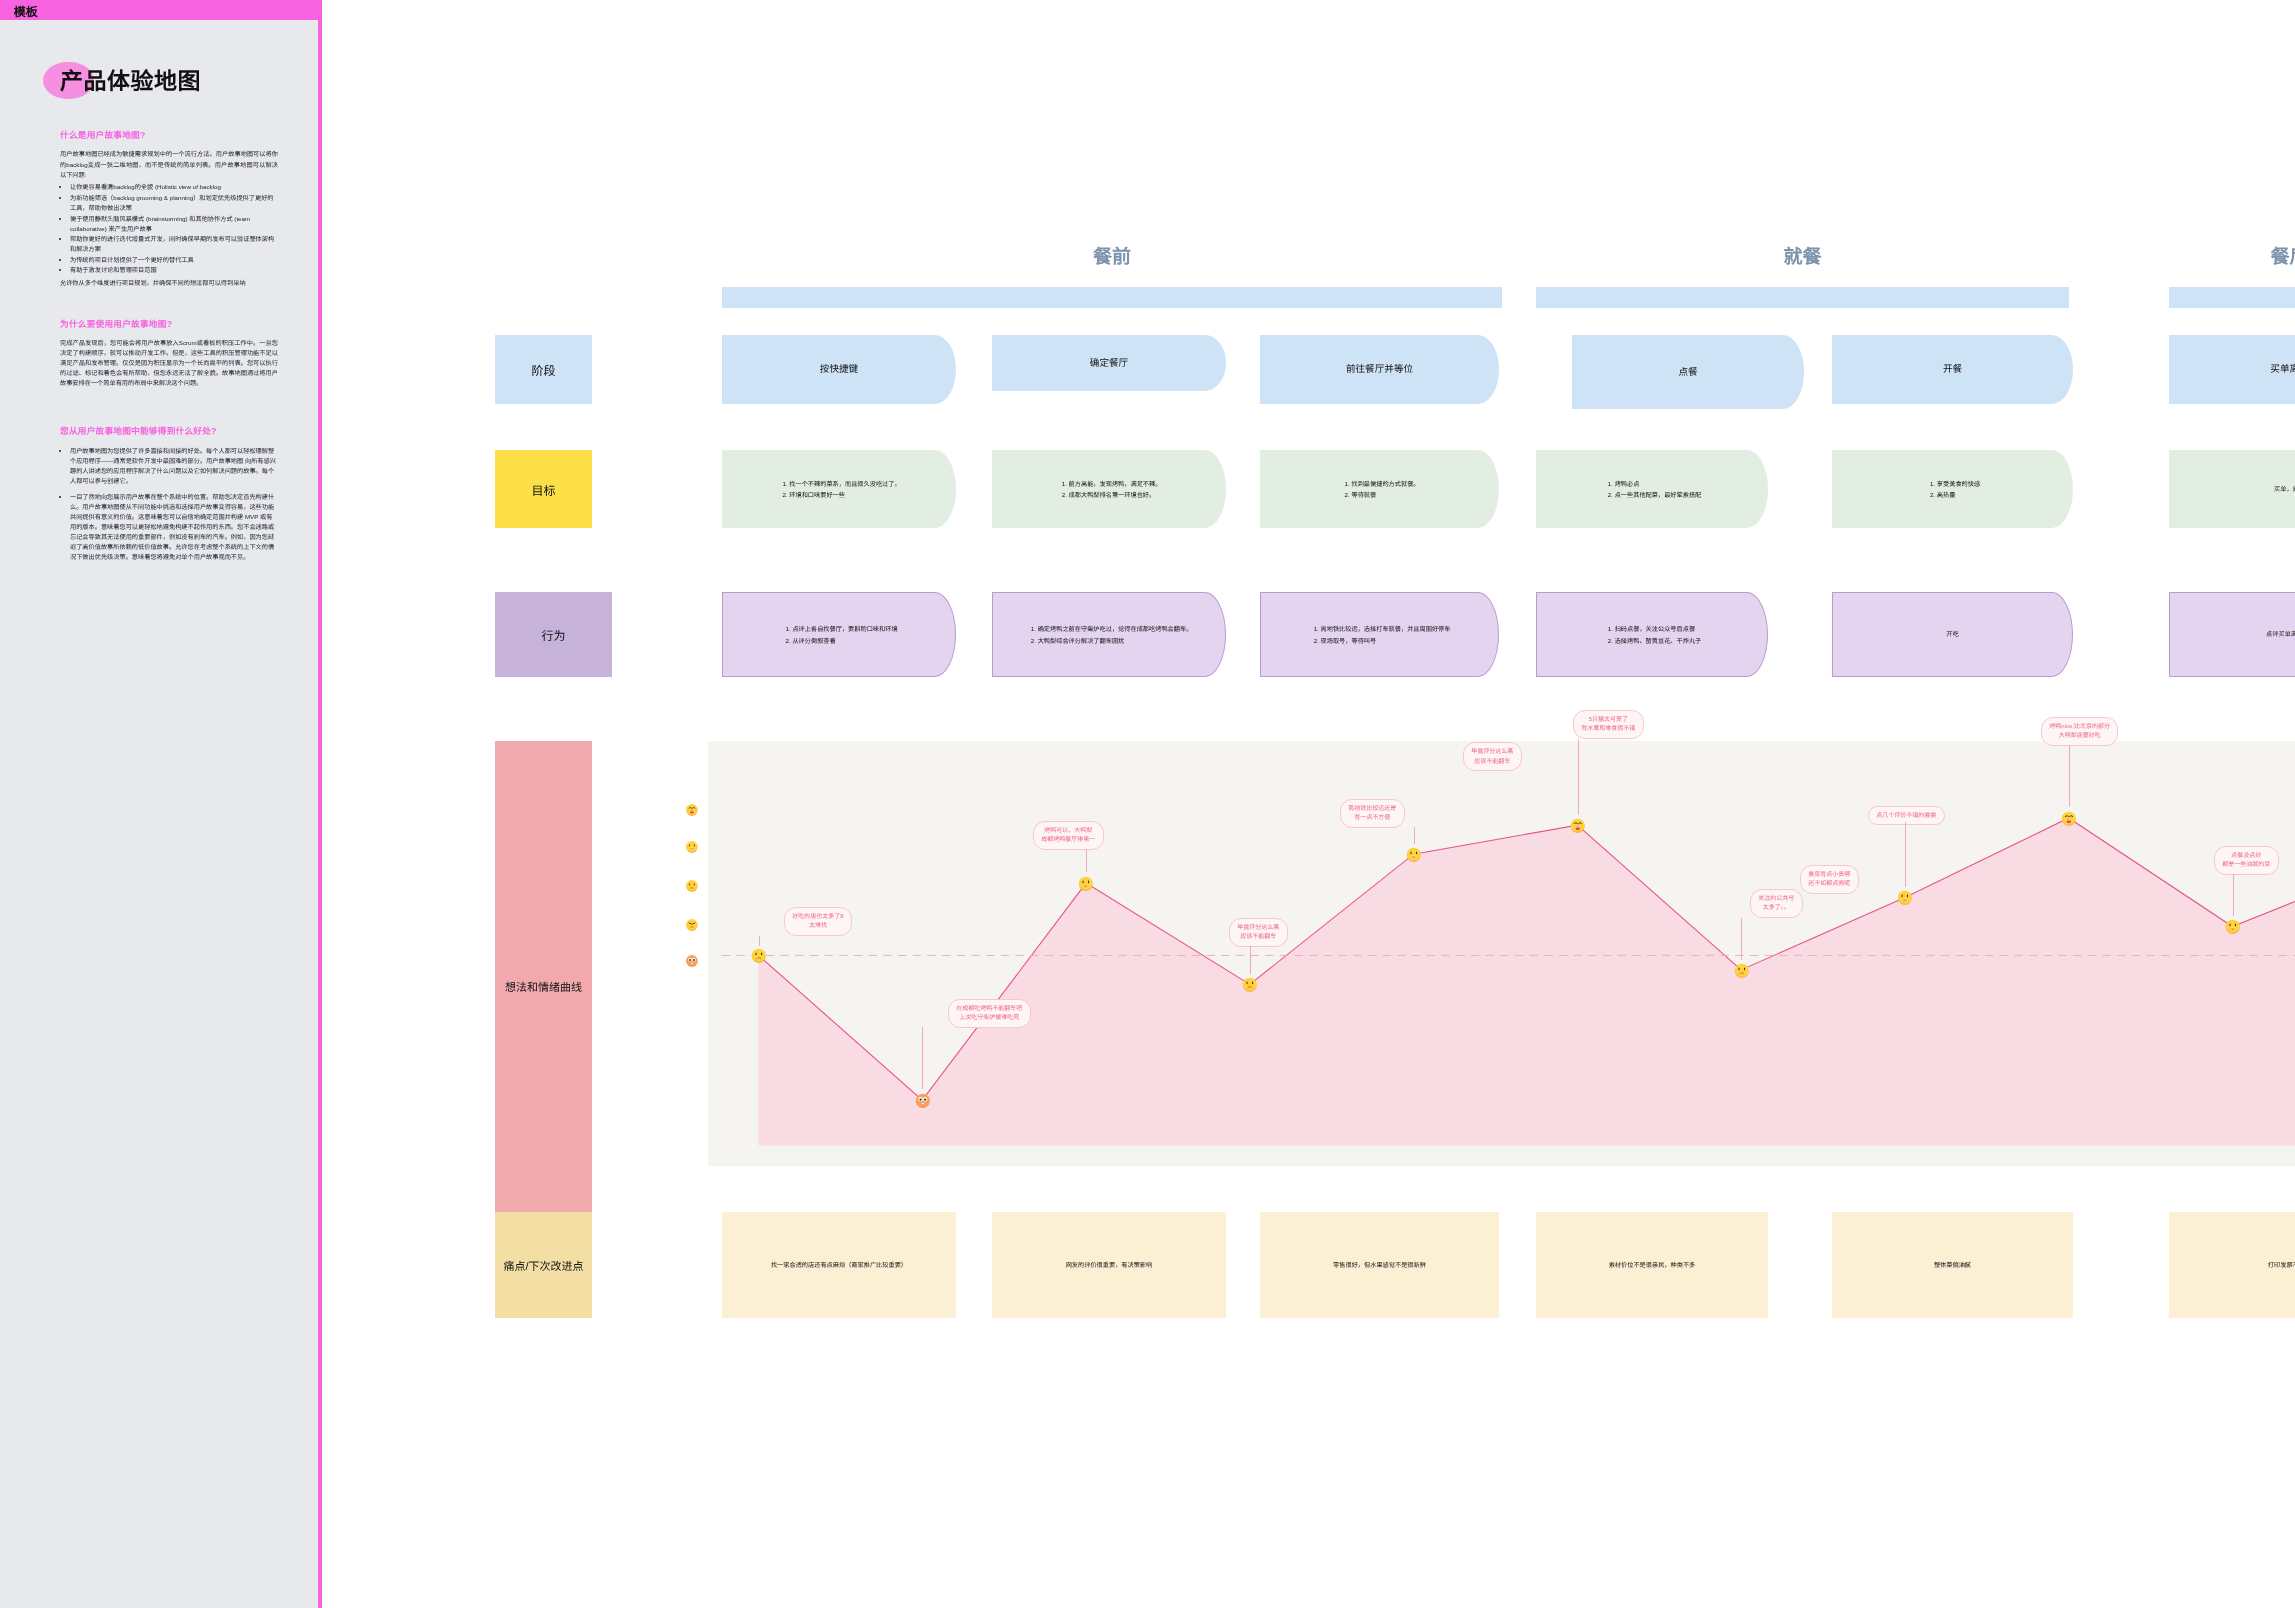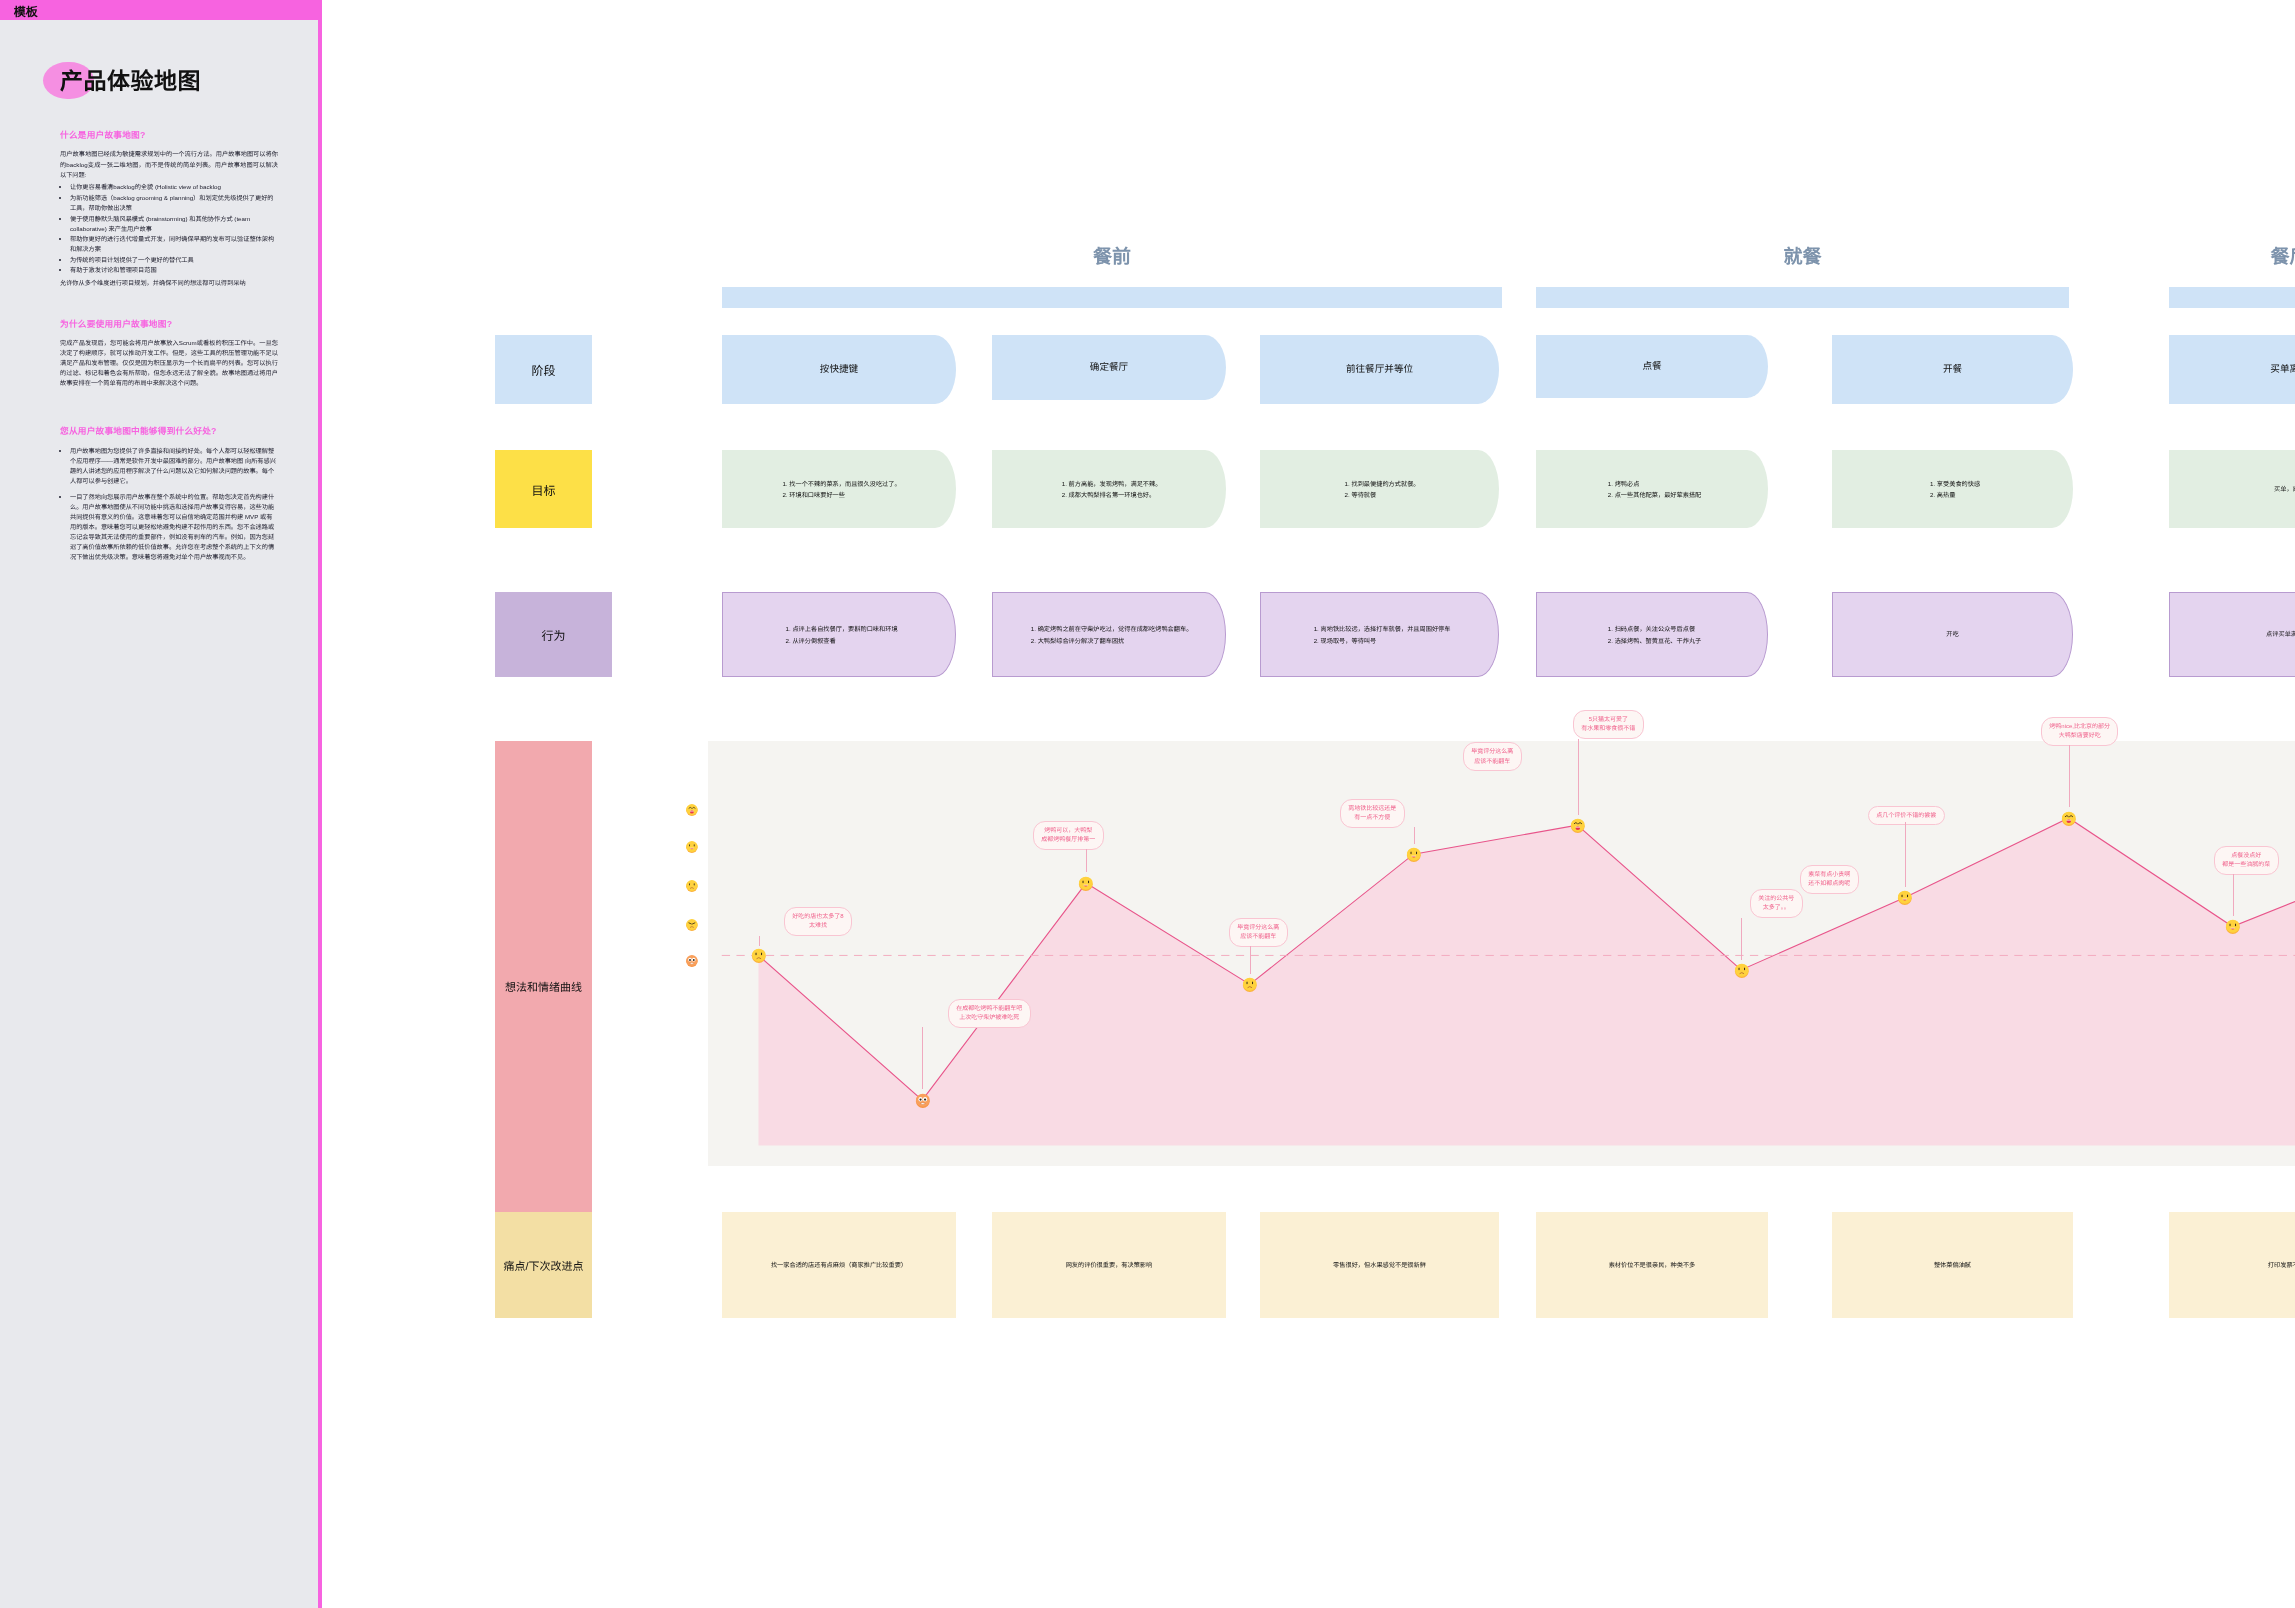--- a/index.html
+++ b/index.html
@@ -224,31 +224,31 @@
   <div class="row-label beh-label" id="rl-beh" style="left: 91px; width: 117px; top: 592px; height: 85px; font-family: Liberation Serif, serif;">行为</div>
   <div class="row-label emo-label" id="rl-emo" style="left: 91px; width: 97px; top: 741px; height: 489px; font-size: 11px;">想法和情绪曲线</div>
   <div class="row-label pain-label" id="rl-pain" style="left: 91px; width: 97px; top: 1212px; height: 106px; font-size: 11px;">痛点/下次改进点</div>
 
   <div id="cells-host">
       <div class="cell stage-cell" style="left: 318px; width: 234px; top: 335px; height: 69px;">
         <div class="inner">
           <div class="ln big">按快捷键</div>
         </div>
       </div>
-      <div class="cell stage-cell" style="left: 588px; width: 234px; top: 335px; height: 65px;">
+      <div class="cell stage-cell" style="left: 588px; width: 234px; top: 335px; height: 56px;">
         <div class="inner">
           <div class="ln big">确定餐厅</div>
         </div>
       </div>
       <div class="cell stage-cell" style="left: 856px; width: 239px; top: 335px; height: 69px;">
         <div class="inner">
           <div class="ln big">前往餐厅并等位</div>
         </div>
       </div>
-      <div class="cell stage-cell" style="left: 1132px; width: 232px; top: 335px; height: 63px; align-items: center;">
+      <div class="cell stage-cell" style="left: 1168px; width: 232px; top: 335px; height: 74px; align-items: center;">
         <div class="inner">
           <div class="ln big">点餐</div>
         </div>
       </div>
       <div class="cell stage-cell" style="left: 1428px; width: 241px; top: 335px; height: 69px;">
         <div class="inner">
           <div class="ln big">开餐</div>
         </div>
       </div>
       <div class="cell stage-cell flat" style="left: 1765px; width: 241px; top: 335px; height: 69px;">

